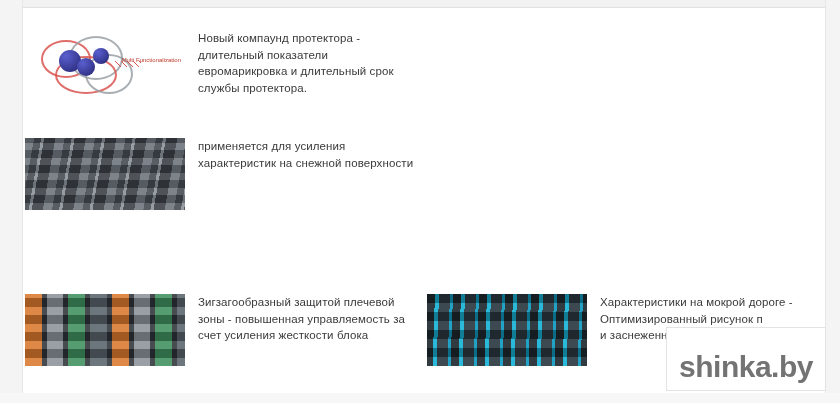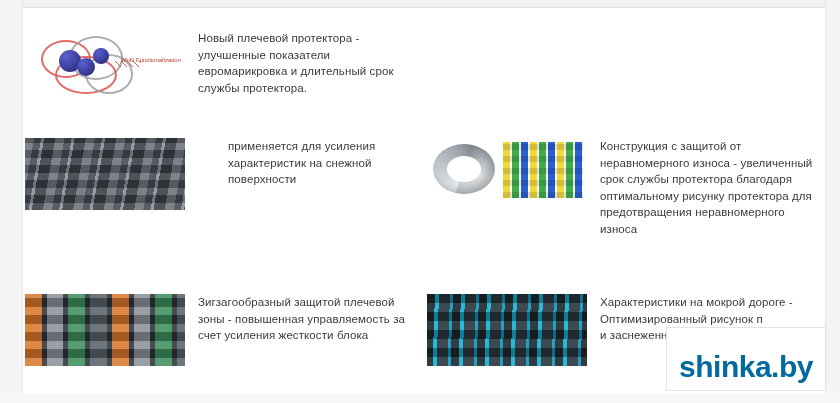--- a/index.html
+++ b/index.html
@@ -76,21 +76,21 @@
     font-size: 11.5px;
     line-height: 16.5px;
     color: #3a3a3a;
     letter-spacing: 0.1px;
     white-space: pre-line;
   }
 
   
   #cell-0 { left: 2px;   top: 22px;  width: 390px; }
   #cell-1 { left: 404px; top: 22px;  width: 395px; }
-  #cell-2 { left: 2px;   top: 130px; width: 390px; gap: 30px; }
+  #cell-2 { left: 2px;   top: 130px; width: 390px; }
   #cell-3 { left: 404px; top: 130px; width: 395px; }
   #cell-4 { left: 2px;   top: 286px; width: 390px; }
   #cell-5 { left: 404px; top: 286px; width: 395px; }
 
   #cell-2 .thumb, #cell-4 .thumb, #cell-5 .thumb { height: 72px; }
   #cell-3 .thumb { height: 62px; }
   #cell-1 .thumb { height: 66px; }
 
   
   
@@ -197,21 +197,21 @@
     width: 158px;
     height: 62px;
     background: #ffffff;
     border: 1px solid #e3e3e3;
     display:flex; align-items:center; justify-content:center;
   }
   .watermark .wm-text {
     font-family: "Liberation Sans", sans-serif;
     font-size: 30px;
     font-weight: bold;
-    color: #0369a1;
+    color: #737373;
     letter-spacing: -0.5px;
     margin-top: 15px;
   }
 </style>
 </head>
 <body>
 
 <div class="page">
 
   <div class="frame-top"></div>
@@ -226,38 +226,31 @@
         <div class="squiggle" style="left:16px;top:10px;width:46px;height:34px;"></div>
         <div class="squiggle grey" style="left:44px;top:6px;width:50px;height:40px;"></div>
         <div class="squiggle" style="left:30px;top:26px;width:58px;height:34px;"></div>
         <div class="squiggle grey" style="left:60px;top:24px;width:44px;height:36px;"></div>
         <div class="blob" style="left:34px;top:20px;width:22px;height:22px;"></div>
         <div class="blob" style="left:52px;top:28px;width:18px;height:18px;"></div>
         <div class="blob" style="left:68px;top:18px;width:16px;height:16px;"></div>
         <div class="zig"></div>
         <div class="label">Multi Functionalization</div>
       </div>
-      <div class="caption">Новый плечевой протектора - улучшенные показатели евромарикровка и длительный срок службы протектора.</div>
+      <div class="caption">Новый компаунд протектора - длительный показатели евромарикровка и длительный срок службы протектора.</div>
     </div>
 
 
     <div class="cell" id="cell-2">
       <div class="thumb">
         <div class="tread grey"></div>
       </div>
       <div class="caption">применяется для усиления характеристик на снежной поверхности</div>
     </div>
 
-    <div class="cell" id="cell-3">
-      <div class="thumb art-cut">
-        <div class="tyre"></div>
-        <div class="heat"></div>
-      </div>
-      <div class="caption">Конструкция с защитой от неравномерного износа - увеличенный срок службы протектора благодаря оптимальному рисунку протектора для предотвращения неравномерного износа</div>
-    </div>
 
     <div class="cell" id="cell-4">
       <div class="thumb">
         <div class="tread colorblocks"></div>
         <div class="ring"></div>
       </div>
       <div class="caption">Зигзагообразный защитой плечевой зоны - повышенная управляемость за счет усиления жесткости блока</div>
     </div>
 
     <div class="cell" id="cell-5">

